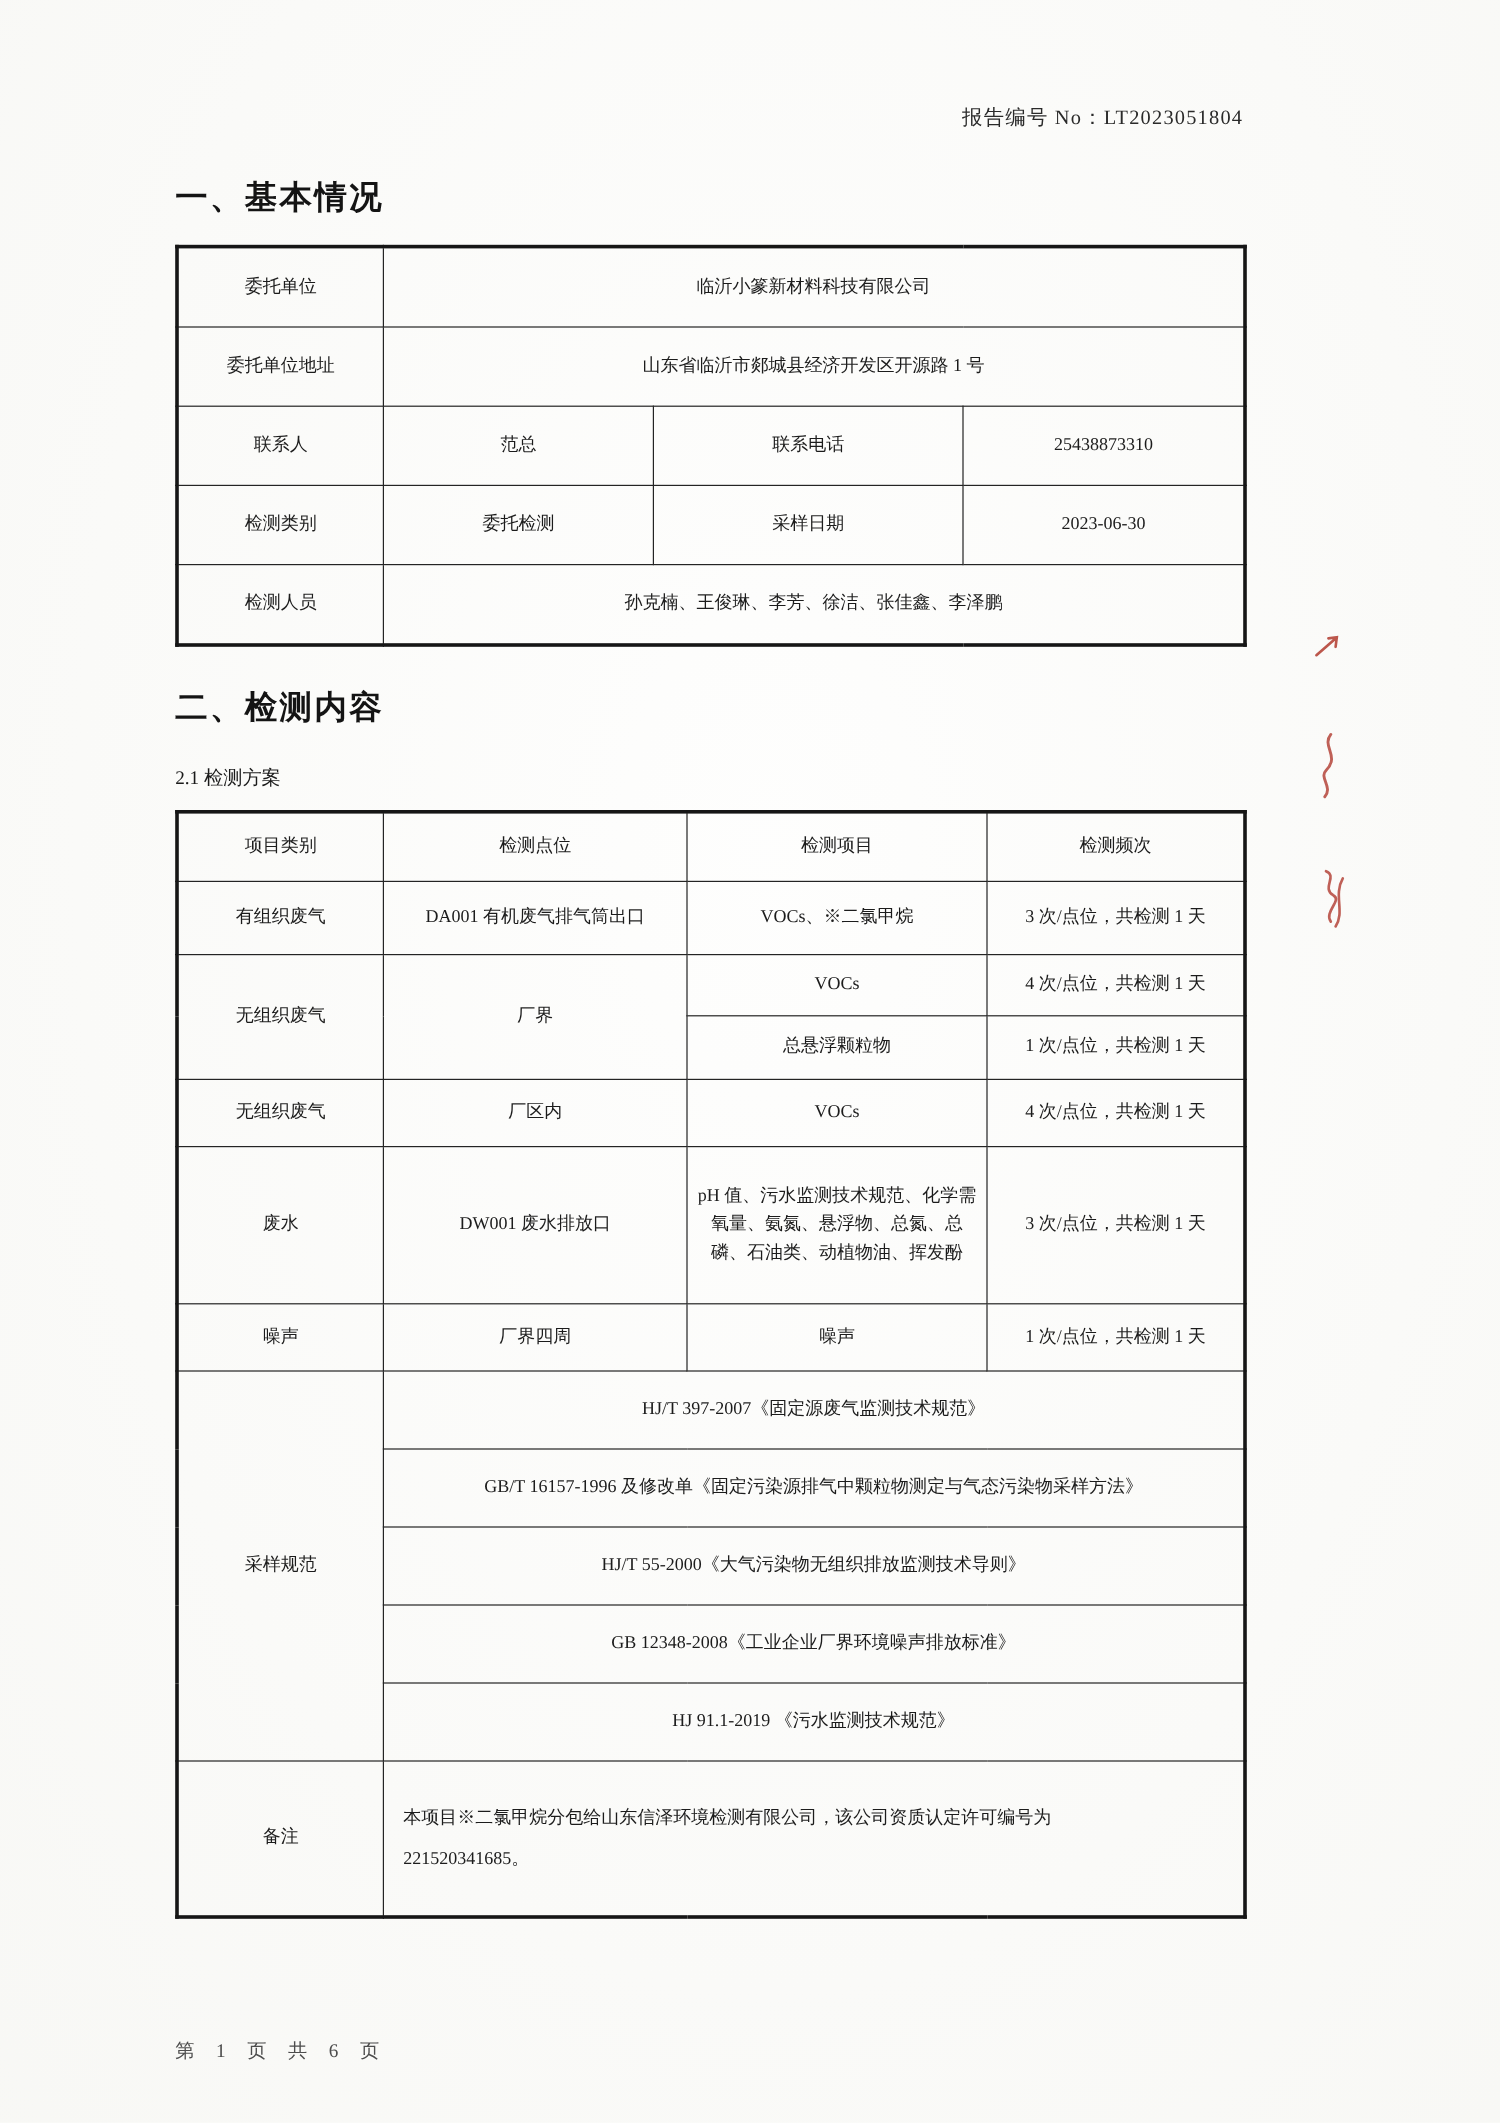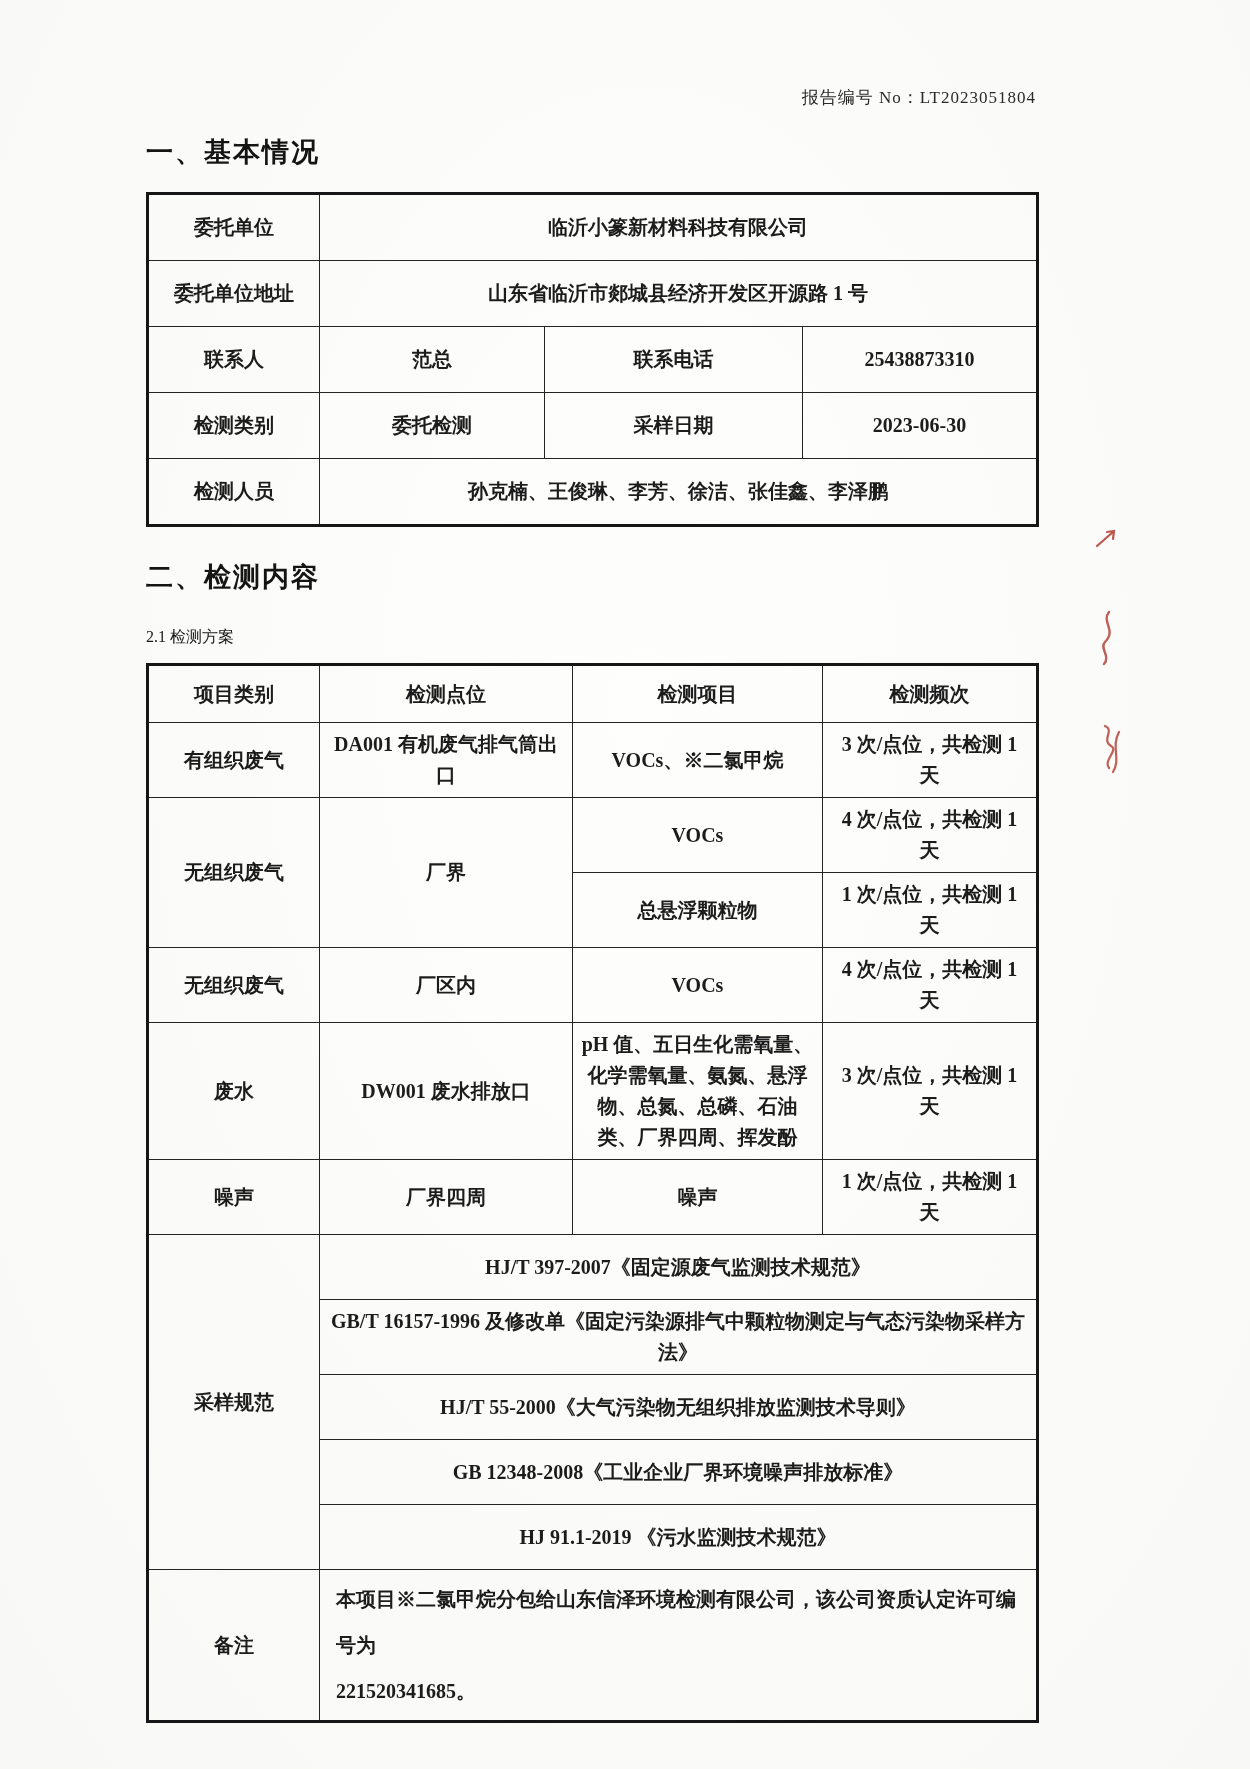--- a/index.html
+++ b/index.html
@@ -28,21 +28,21 @@
     text-align: right;
     font-size: 17px;
     color: #2a2a2a;
     letter-spacing: 1px;
     height: 24px;
   }
   .sec-title {
     font-size: 27px;
     font-weight: bold;
     letter-spacing: 2px;
-    margin: 24px 0 0 0;
+    margin: 36px 0 0 0;
     height: 36px;
     line-height: 36px;
     color: #141414;
   }
   .sec-title.second { margin-top: 32px; }
   .sub-title {
     font-size: 16px;
     margin-top: 28px;
     height: 28px;
     line-height: 28px;
@@ -54,25 +54,24 @@
     width: 890px;
     border: 3px solid #161616;
     background: transparent;
   }
   table.t1 { margin-top: 22px; }
   table.t2 { margin-top: 12px; }
   .doc-table td {
     border: 1.6px solid #242424;
     text-align: center;
     vertical-align: middle;
-    font-size: 20px;
+    font-size: 15px;
     padding: 6px 8px;
     color: #1c1c1c;
     line-height: 1.55;
-    font-weight: bold;
   }
   
   tr.h53  > td { height: 53px; }
   tr.h56  > td { height: 44px; }
   tr.h60  > td { height: 48px; }
   tr.h50  > td { height: 38px; }
   tr.h52  > td { height: 40px; }
   tr.h55  > td { height: 43px; }
   tr.h130 > td { height: 118px; }
   tr.h64  > td { height: 52px; }
@@ -172,21 +171,21 @@
         </tr>
         <tr class="h55">
           <td>无组织废气</td>
           <td>厂区内</td>
           <td>VOCs</td>
           <td>4 次/点位，共检测 1 天</td>
         </tr>
         <tr class="h130">
           <td>废水</td>
           <td>DW001 废水排放口</td>
-          <td>pH 值、五日生化需氧量、化学需氧量、氨氮、悬浮物、总氮、总磷、石油类、厂界四周、挥发酚</td>
+          <td>pH 值、污水监测技术规范、化学需氧量、氨氮、悬浮物、总氮、总磷、石油类、动植物油、挥发酚</td>
           <td>3 次/点位，共检测 1 天</td>
         </tr>
         <tr class="h55">
           <td>噪声</td>
           <td>厂界四周</td>
           <td>噪声</td>
           <td>1 次/点位，共检测 1 天</td>
         </tr>
         <tr class="h64">
           <td rowspan="5">采样规范</td>

